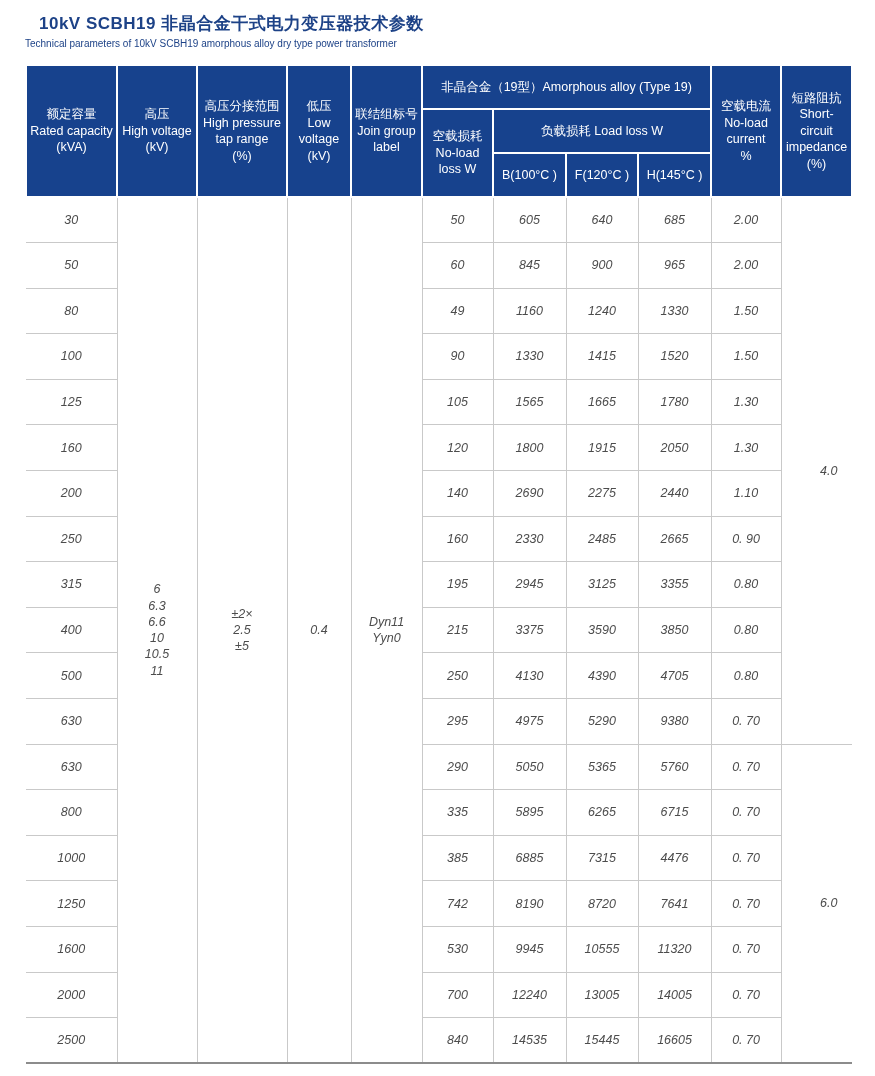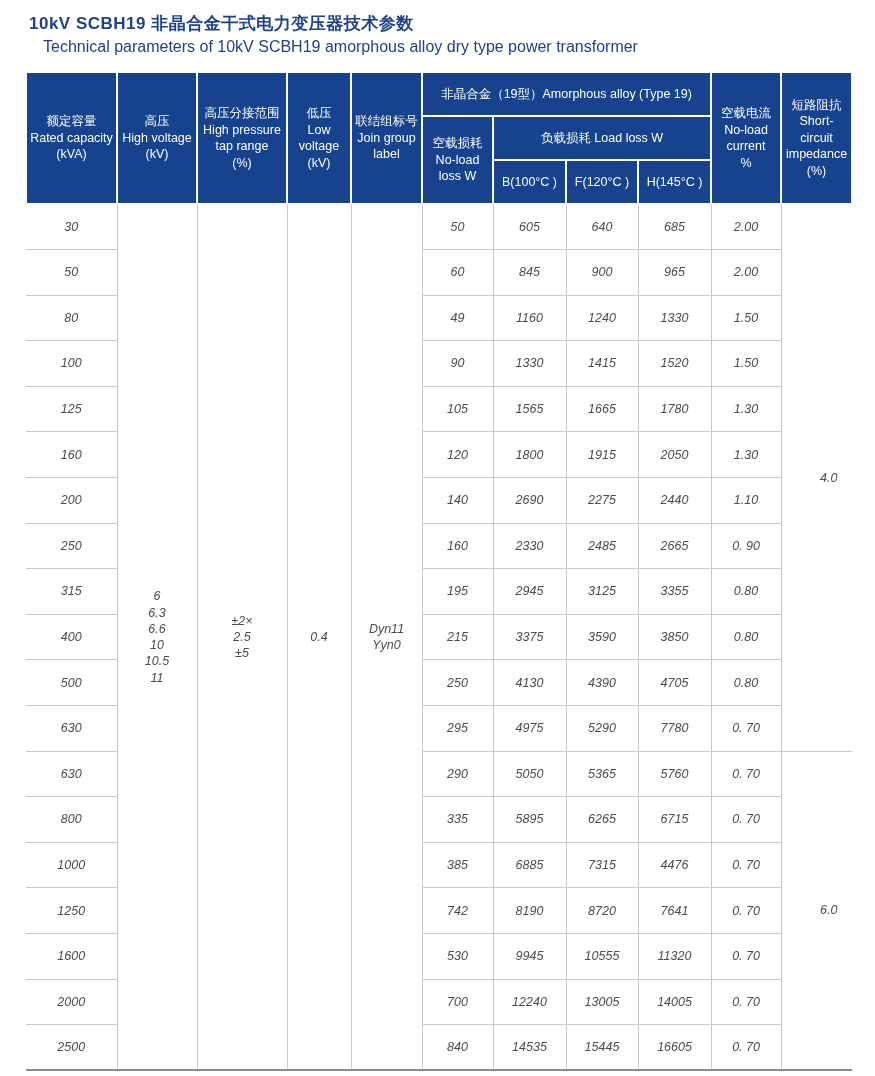--- a/index.html
+++ b/index.html
@@ -4,29 +4,29 @@
 <style>
   html,body{margin:0;padding:0;background:#ffffff;}
   body{
     width:875px;height:1076px;
     font-family:"Liberation Sans","DejaVu Sans",sans-serif;
     color:#4c4c4c;
     -webkit-font-smoothing:antialiased;
   }
   .page{padding:10px 24px 0 25px;}
   .title{
-    margin:2px 0 3px 4px;
+    margin:2px 0 3px 14px;
     font-size:17px;
     font-weight:700;
     color:#1d4287;
     letter-spacing:0.5px;
   }
   .subtitle{
-    margin:0 0 15px 18px;
-    font-size:16px;
+    margin:0 0 15px 0;
+    font-size:10px;
     font-weight:500;
     color:#1d4287;
   }
   table.params{
     border-collapse:collapse;
     table-layout:fixed;
     width:826px;
     border-bottom:2px solid #8c8c8c;
   }
   
@@ -221,21 +221,21 @@
         <td class="hr">4130</td>
         <td class="hr">4390</td>
         <td class="hr">4705</td>
         <td class="hr">0.80</td>
       </tr>
       <tr>
         <td class="hr">630</td>
         <td class="hr">295</td>
         <td class="hr">4975</td>
         <td class="hr">5290</td>
-        <td class="hr">7780</td>
+        <td class="hr">9380</td>
         <td class="hr">0. 70</td>
       </tr>
       <tr>
         <td class="hr">630</td>
         <td class="hr">290</td>
         <td class="hr">5050</td>
         <td class="hr">5365</td>
         <td class="hr">5760</td>
         <td class="hr">0. 70</td>
         <td rowspan="7" class="last">6.0</td>

